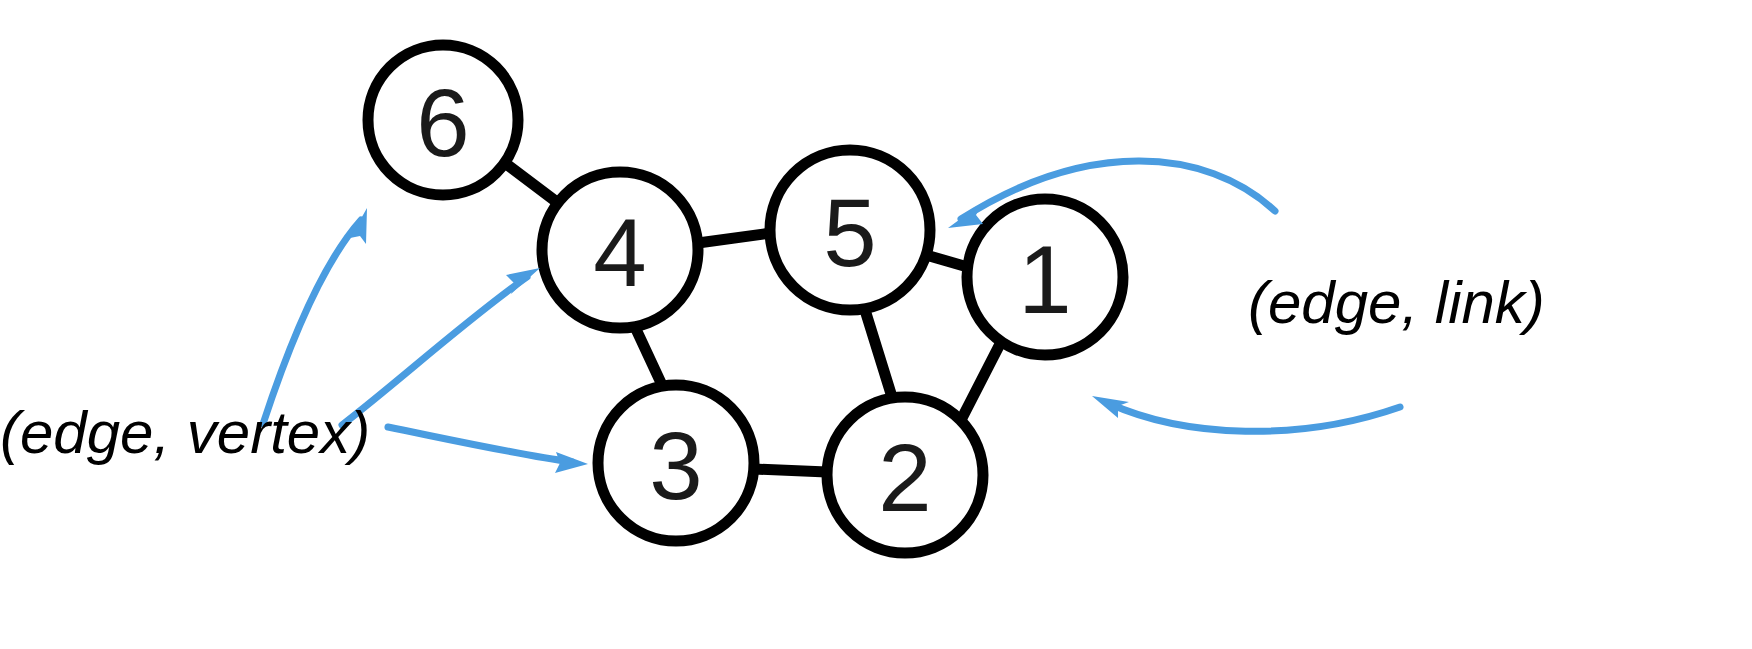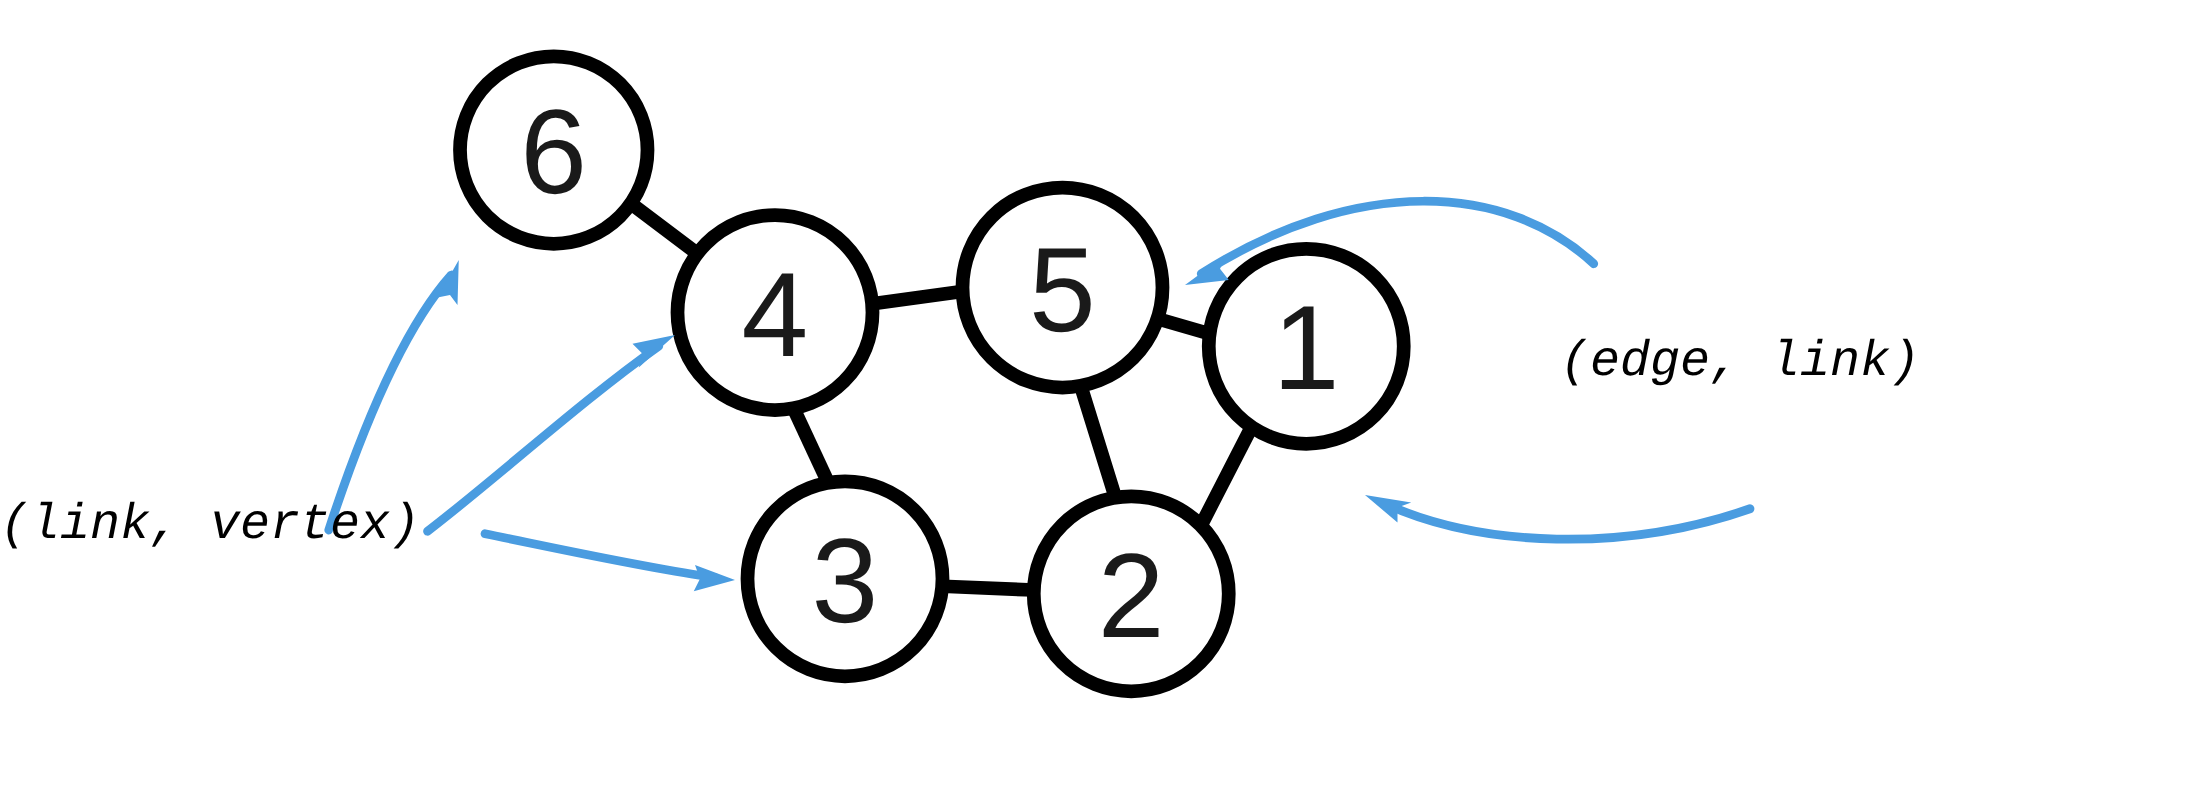--- a/index.html
+++ b/index.html
@@ -48,23 +48,23 @@
   .ann-arrow {
     stroke: #4a9ce0;
     stroke-width: 7;
     fill: none;
     stroke-linecap: round;
   }
   .ann-head {
     fill: #4a9ce0;
   }
   .ann-text {
-    font-family: Liberation Mono, monospace;
+    font-family: Liberation Sans, sans-serif;
     font-style: italic;
-    font-size: 40px;
+    font-size: 60px;
     fill: #000000;
     white-space: nowrap;
   }
   #label-node-vertex {
     position: absolute;
     left: 0px;
     top: 398px;
     width: 380px;
     text-align: left;
   }
@@ -145,17 +145,17 @@
         <polygon class="ann-head" points="948,228 983,224 976,215 982,203"></polygon>
       </g>
 
       <g>
         <path class="ann-arrow" d="M 1400 407 C 1300 442 1185 438 1108 403"></path>
         <polygon class="ann-head" points="1092,396 1118,418 1118,406 1129,402"></polygon>
       </g>
     </g>
   </svg>
 
-  <div id="label-node-vertex" class="ann-text">(link, vertex)</div>
+  <div id="label-node-vertex" class="ann-text">(edge, vertex)</div>
 
   <div id="label-edge-link" class="ann-text">(edge, link)</div>
 
 </div>
 
 </body></html>

